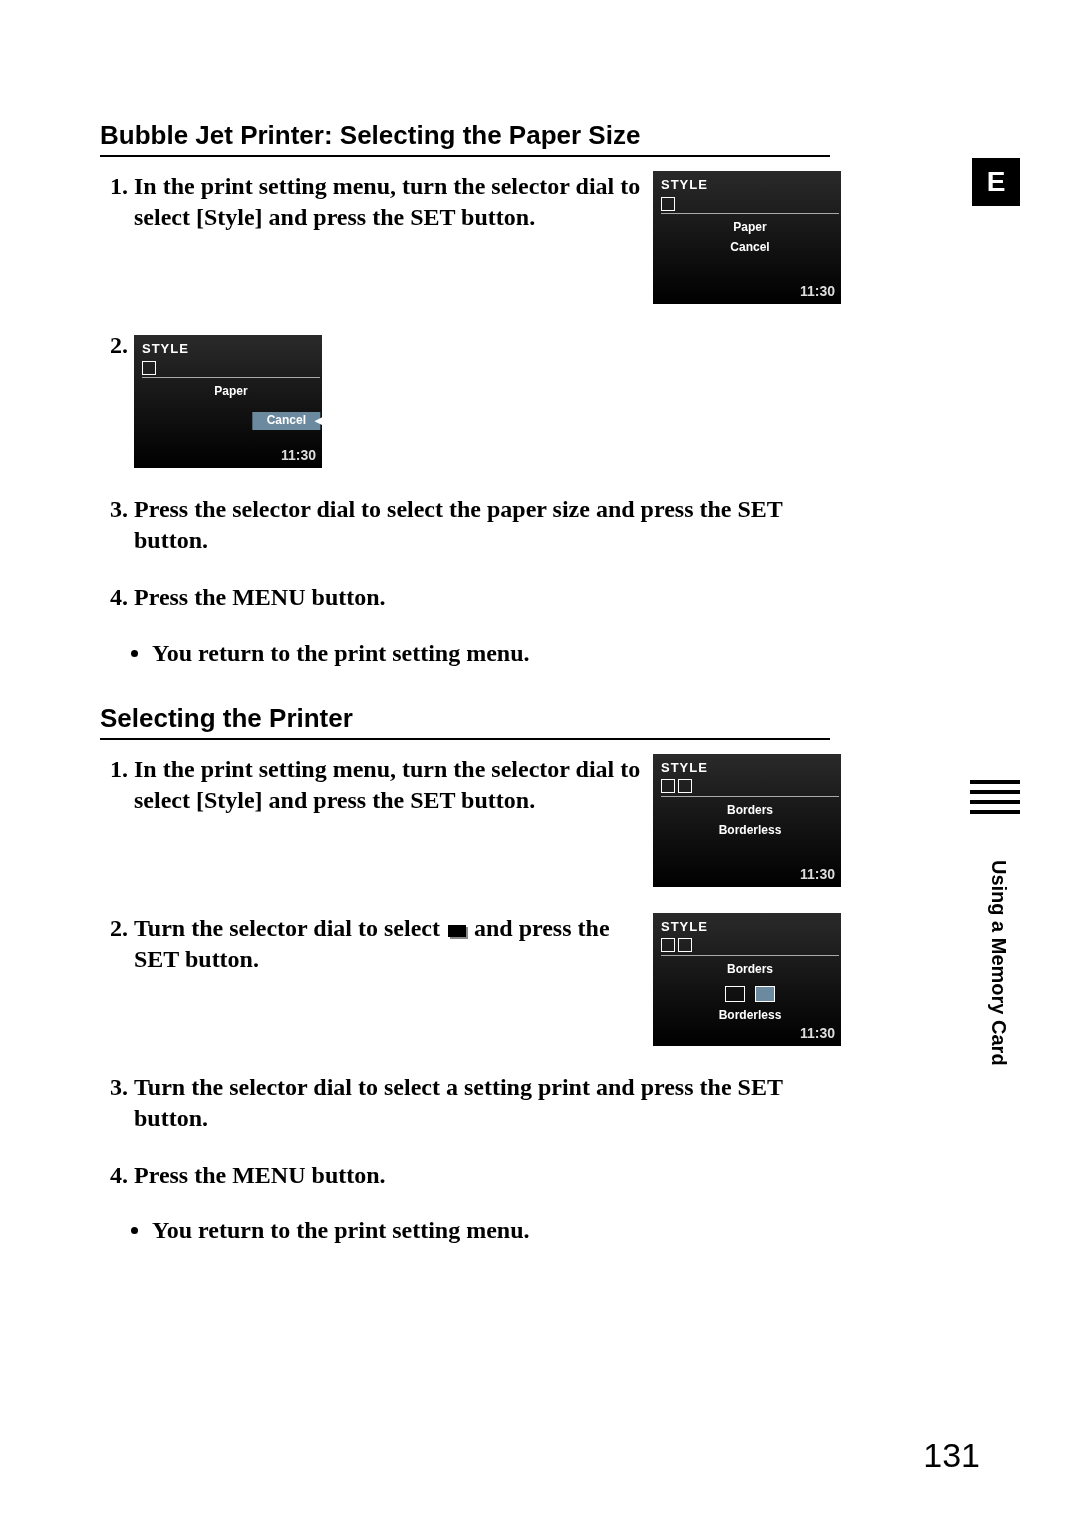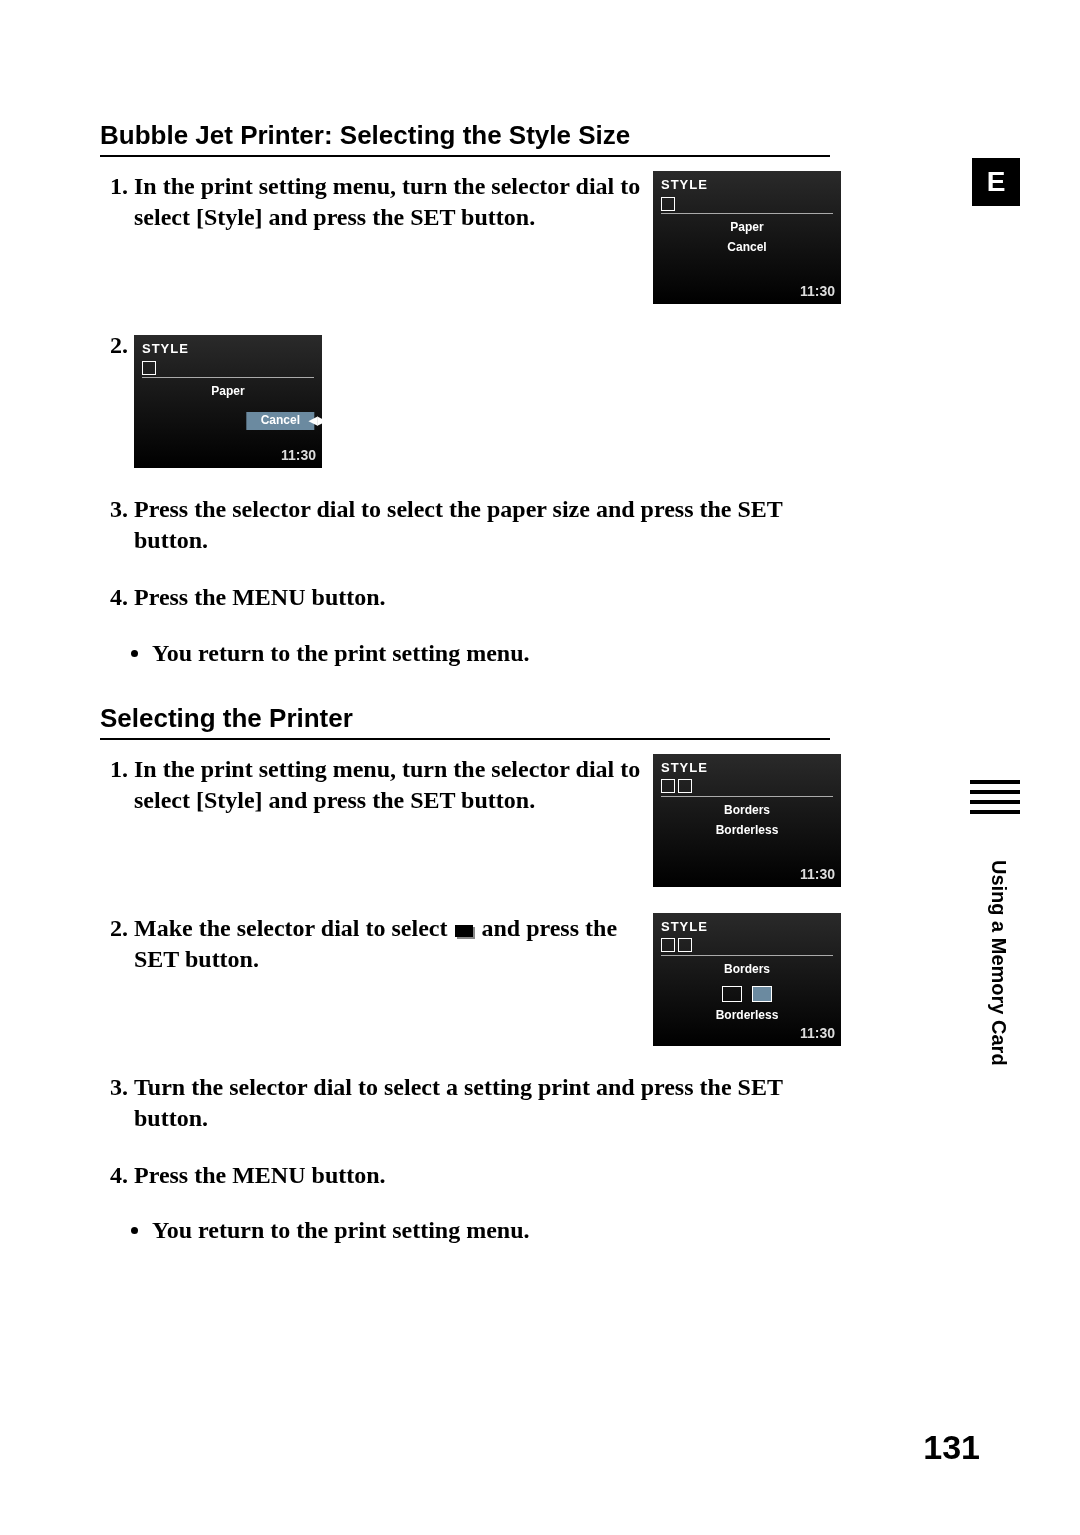--- a/index.html
+++ b/index.html
@@ -49,24 +49,24 @@
     right: 70px;
     font-family: Arial, Helvetica, sans-serif;
     font-weight: bold;
     font-size: 20px;
     writing-mode: vertical-rl;
     text-orientation: mixed;
   }
   
   .page-number {
     position: absolute;
-    bottom: 68px;
+    bottom: 60px;
     right: 100px;
     font-family: Arial, Helvetica, sans-serif;
-    font-weight: bold;
+    font-weight: normal;
     font-size: 34px;
   }
   
   h2.section {
     font-family: Arial, Helvetica, sans-serif;
     font-weight: bold;
     font-size: 26px;
     margin: 0 0 6px 0;
     padding-bottom: 4px;
     border-bottom: 2px solid #000;
@@ -113,21 +113,21 @@
   
   .lcd {
     width: 188px;
     height: 133px;
     background: linear-gradient(#2a2a2a, #000);
     color: #fff;
     font-family: Arial, Helvetica, sans-serif;
     font-size: 12px;
     position: relative;
     box-sizing: border-box;
-    padding: 6px 8px 4px 8px;
+    padding: 6px 2px 4px 8px;
     flex-shrink: 0;
   }
   .lcd .title {
     font-weight: bold;
     font-size: 13px;
     letter-spacing: 1px;
   }
   .lcd .icons {
     margin-top: 2px;
   }
@@ -216,21 +216,21 @@
   <div class="tab-e">E</div>
 
   <div class="side-bars">
     <div class="bar"></div>
       <div class="bar"></div>
       <div class="bar"></div>
       <div class="bar"></div>
   </div>
   <div class="side-label">Using a Memory Card</div>
 
-  <h2 class="section top">Bubble Jet Printer: Selecting the Style Size</h2>
+  <h2 class="section top">Bubble Jet Printer: Selecting the Paper Size</h2>
   <ol class="steps">
     <li>
       <div class="step-row">
         <div class="text">In the print setting menu, turn the selector dial to select [Style] and press the SET button.</div>
         <div class="lcd">
           <div class="title">STYLE</div>
           <div class="icons"><span></span></div>
           <div class="hr"></div>
           <div class="line">Paper</div>
           <div class="line">Cancel</div>
@@ -283,21 +283,21 @@
           <div class="hr"></div>
           <div class="line">Borders</div>
           <div class="line">Borderless</div>
           <div class="footer">11:30</div>
         </div>
       </div>
     </li>
     <li>
       <div class="step-row">
         <div class="text">
-          <span>Make the selector dial to select </span>
+          <span>Turn the selector dial to select </span>
           <span class="inline-icon-landscape"></span>
           <span> and press the SET button.</span>
         </div>
         <div class="lcd">
           <div class="title">STYLE</div>
           <div class="icons"><span></span><span></span></div>
           <div class="hr"></div>
           <div class="line">Borders</div>
           <div class="linebox">
             <span class="chip"></span>

